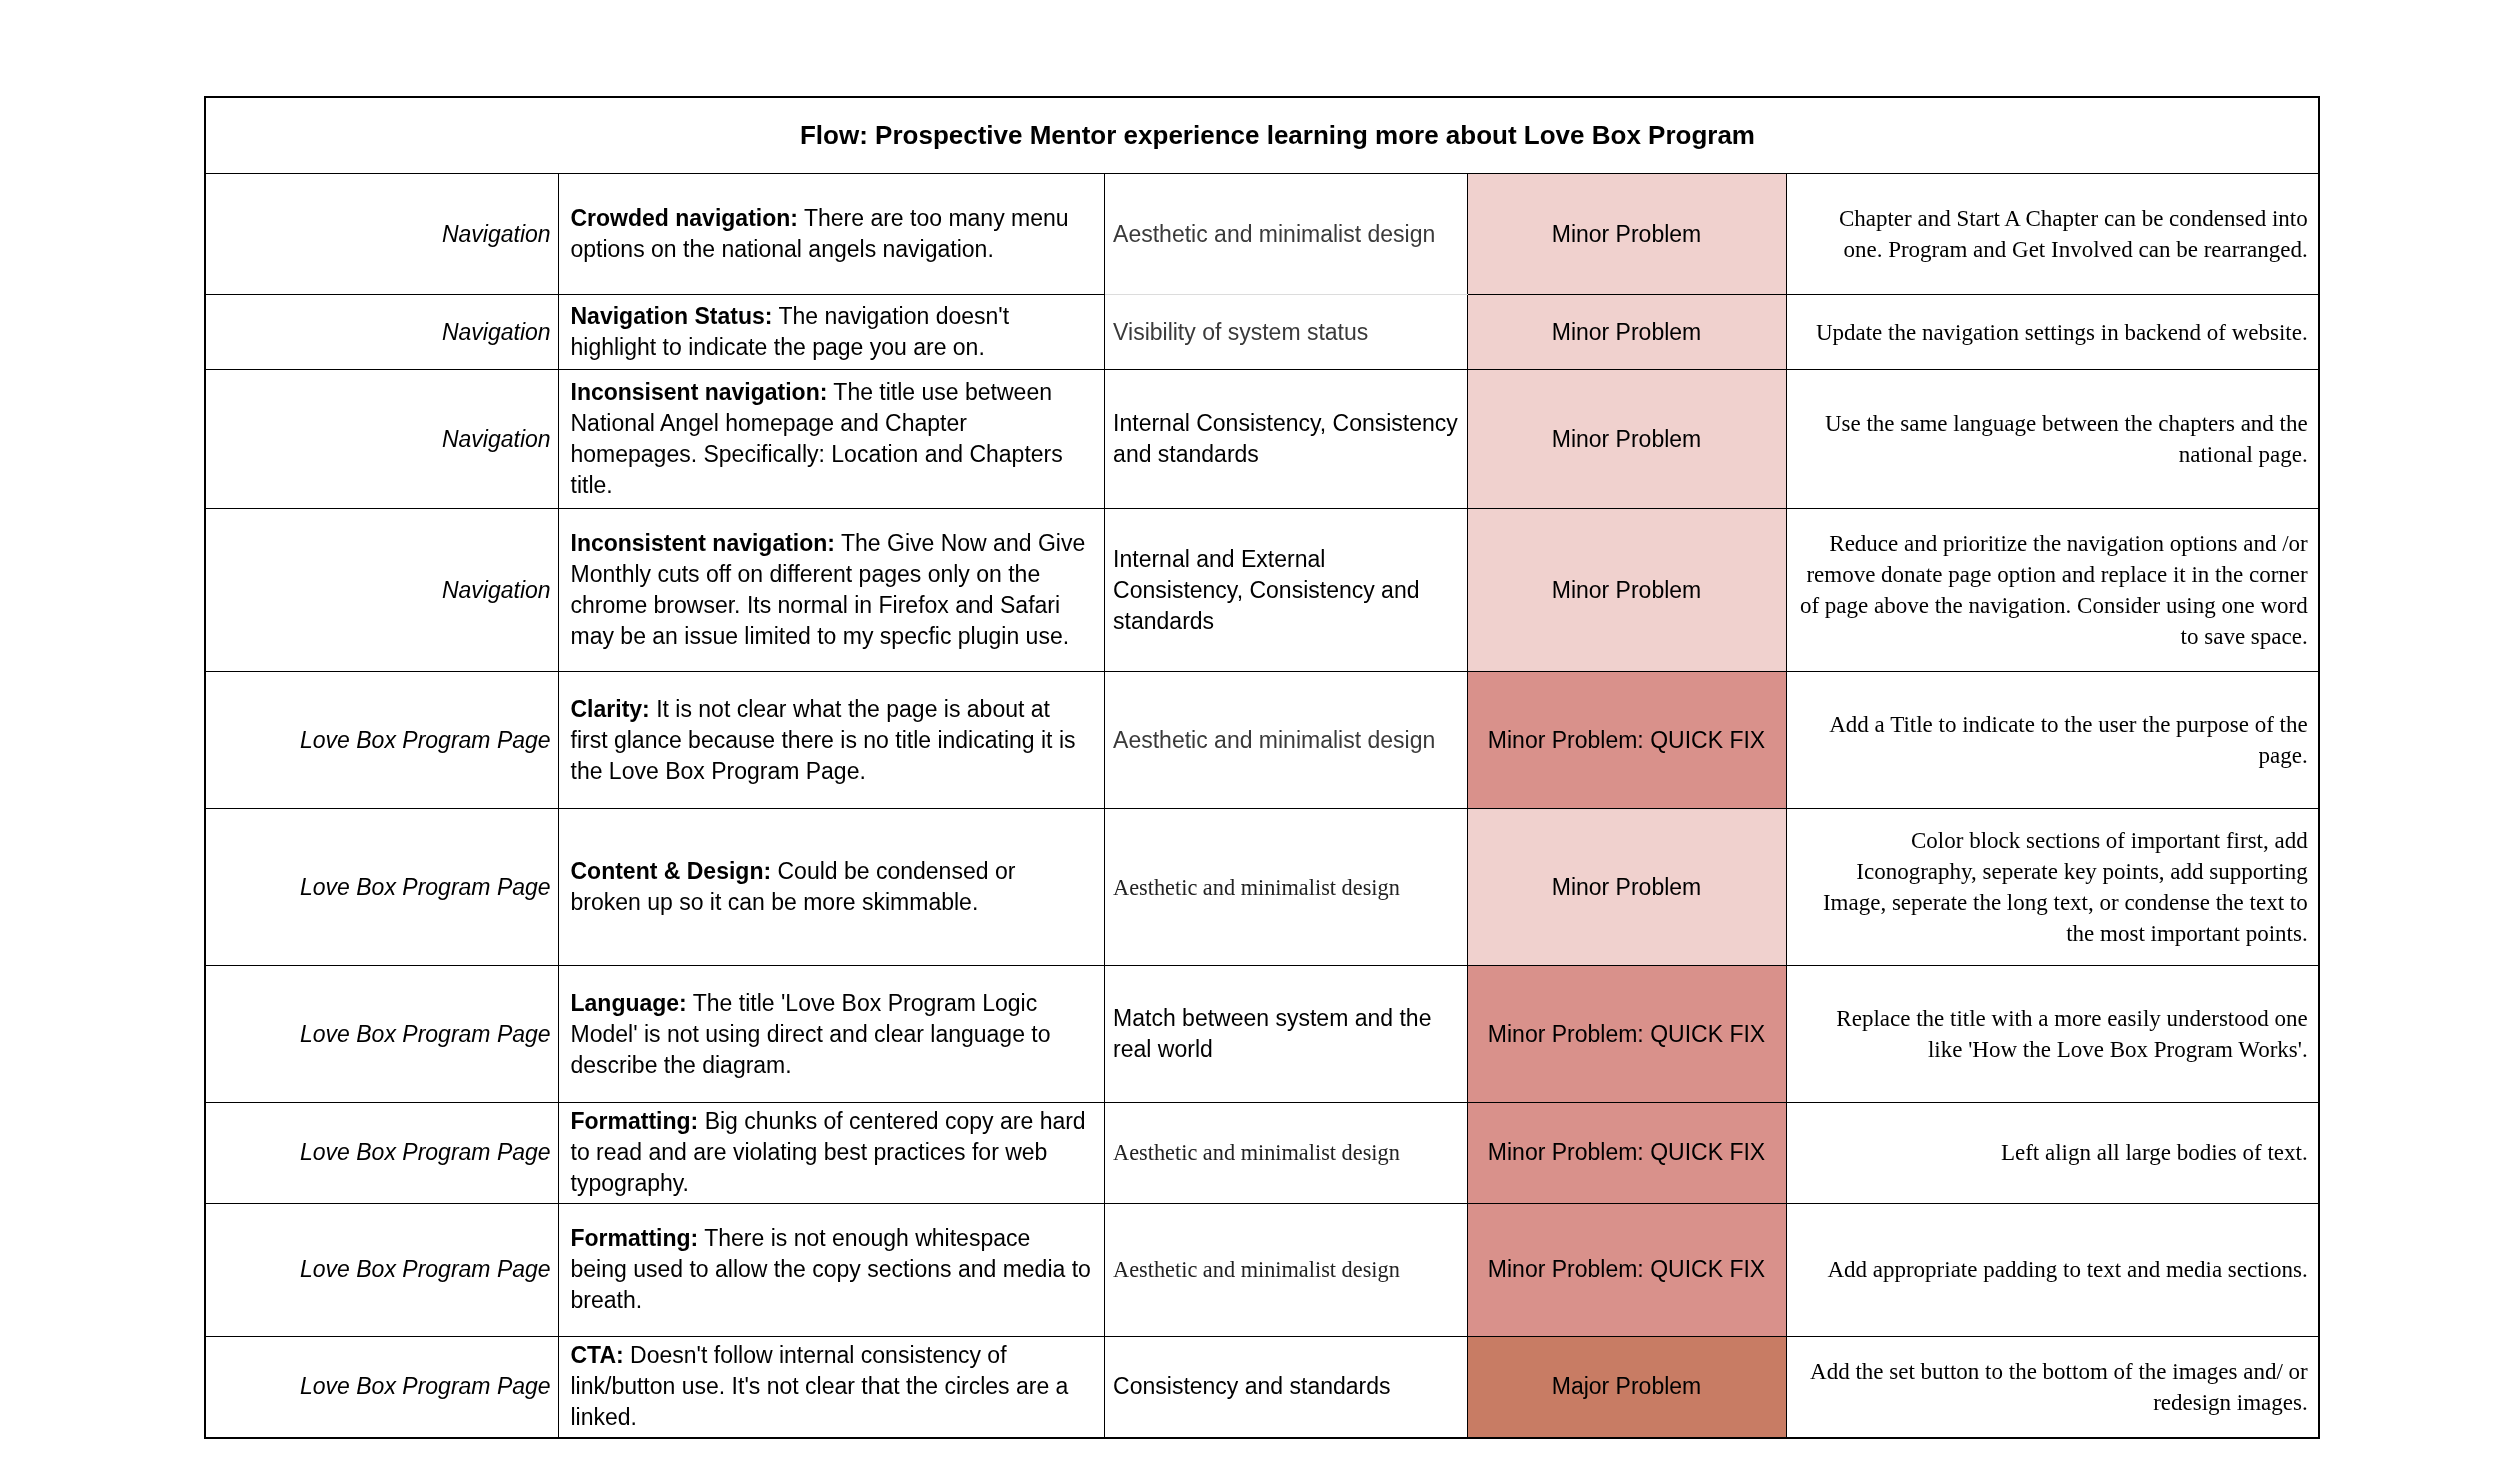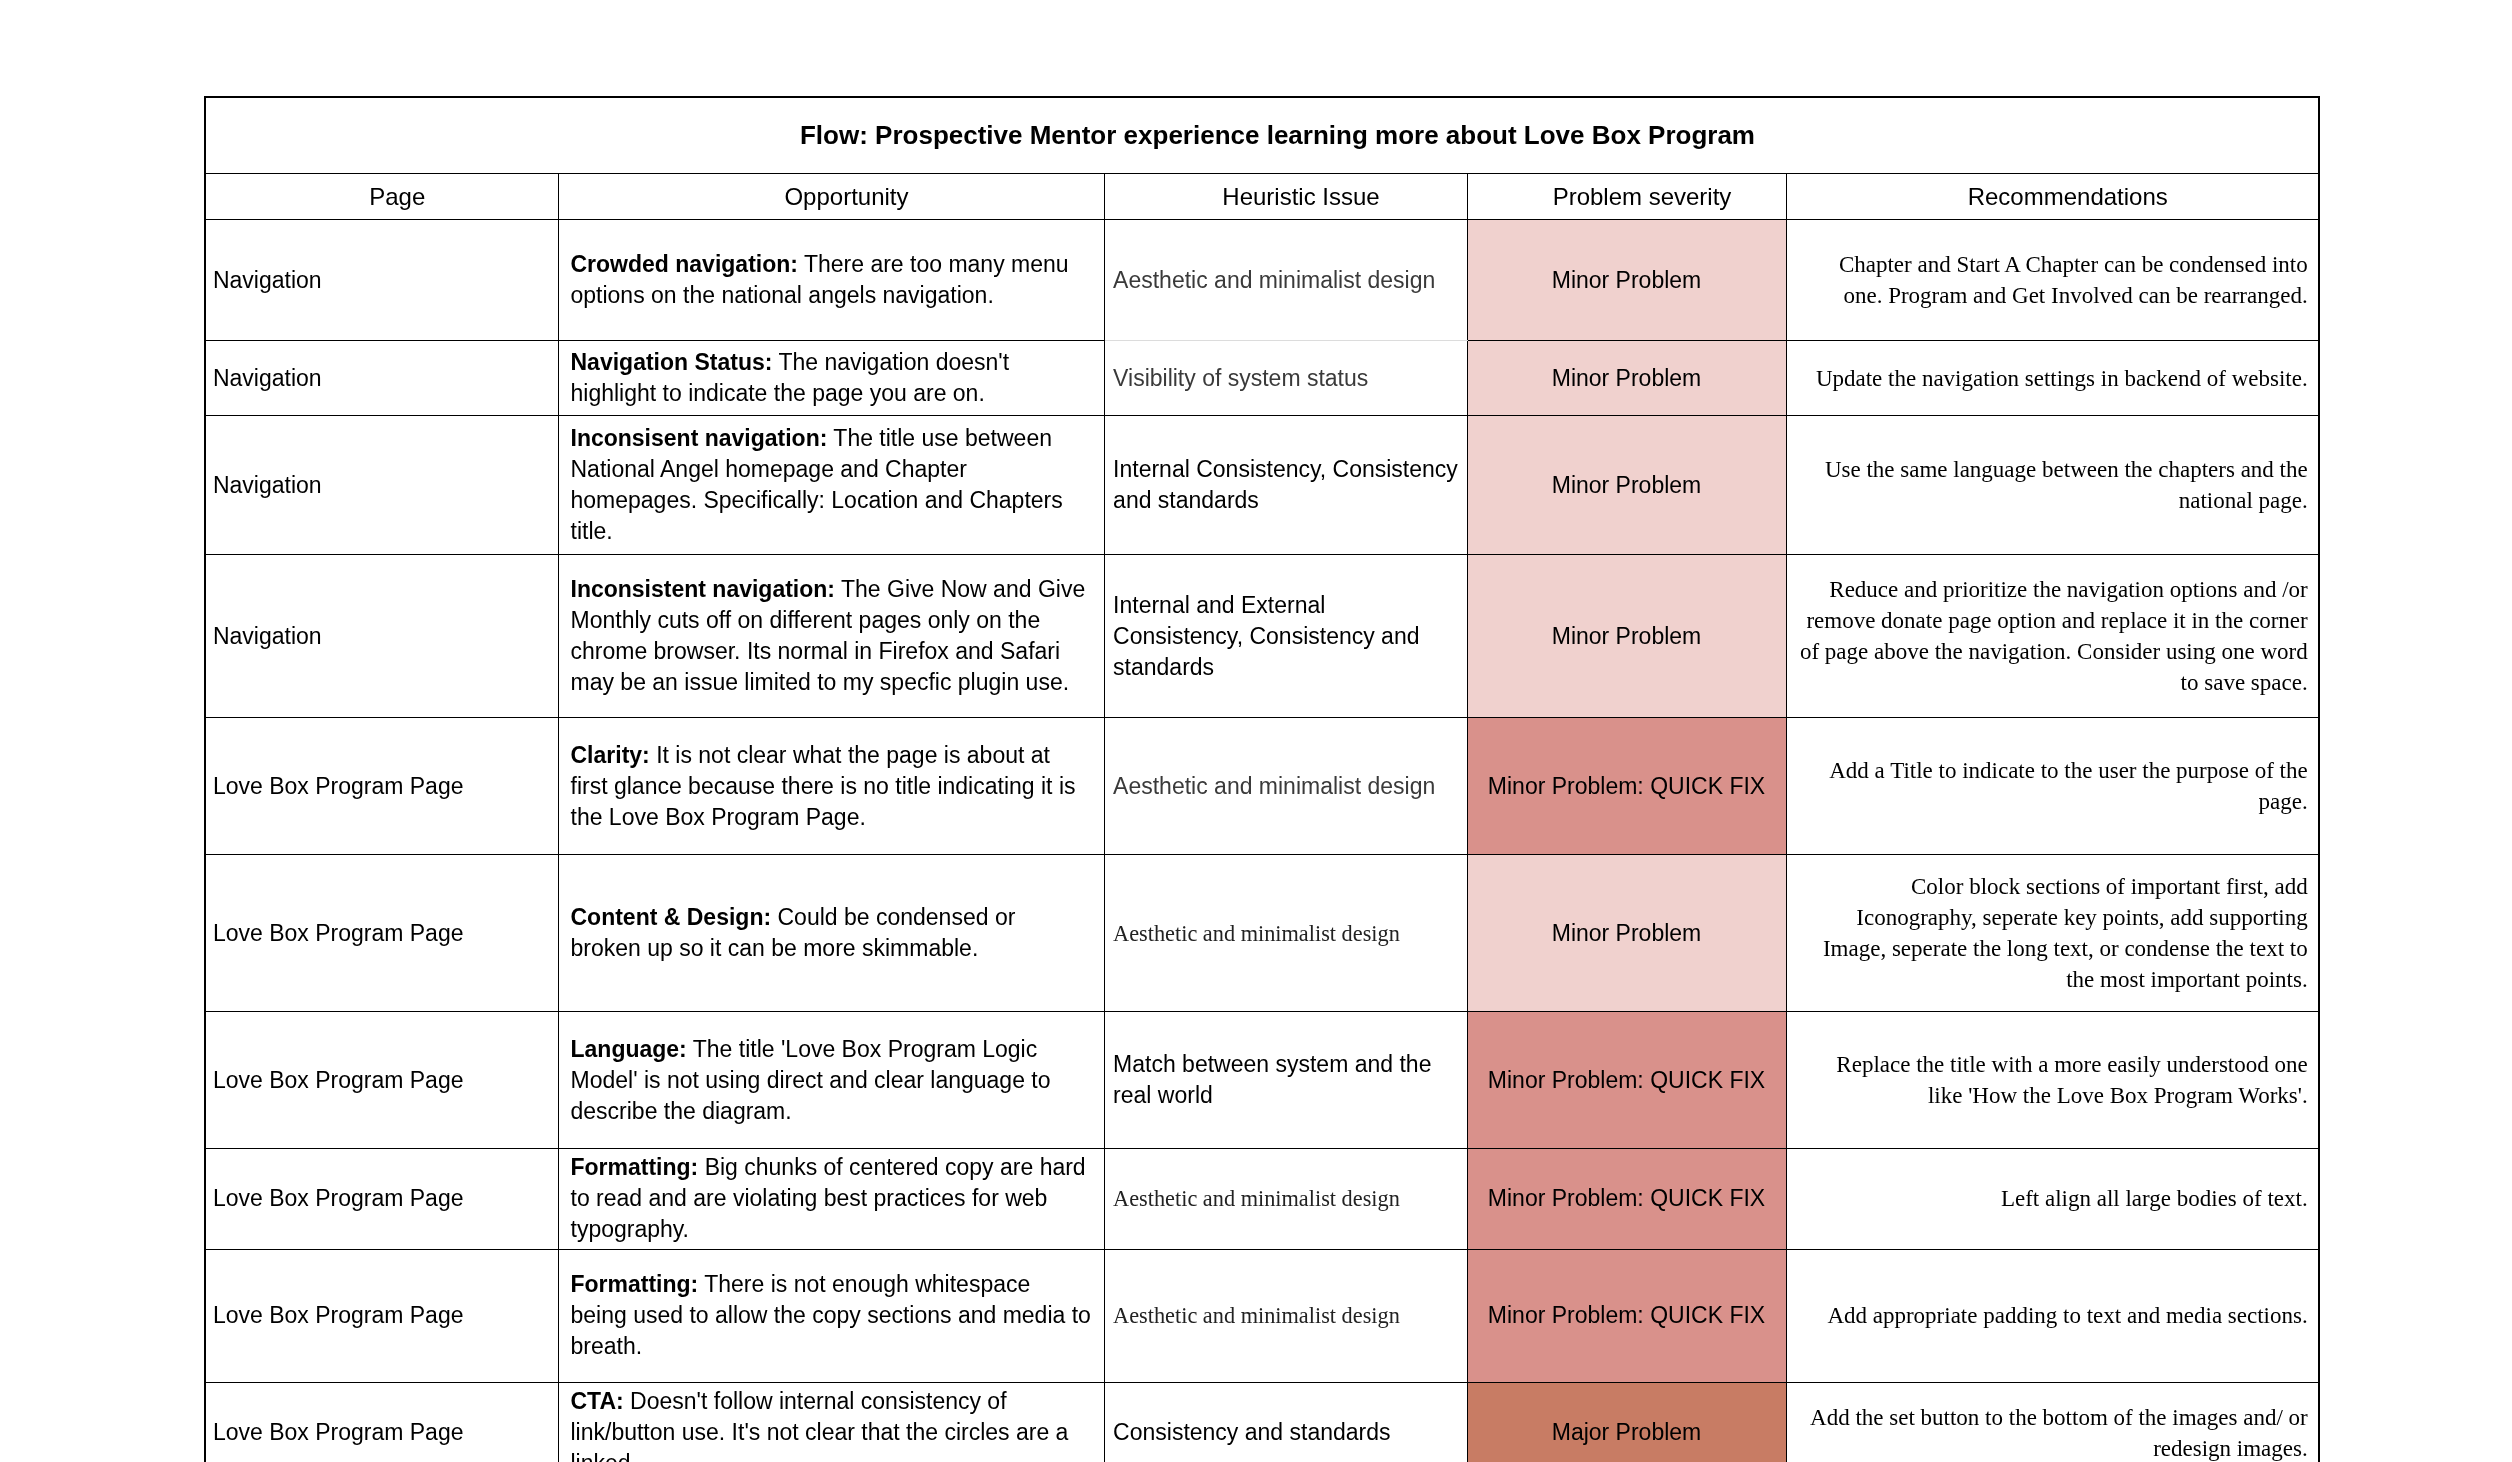--- a/index.html
+++ b/index.html
@@ -39,21 +39,21 @@
     text-align: center;
     font-weight: bold;
     font-size: 26px;
     height: 73px;
   }
   tr.head td {
     text-align: center;
     font-size: 24px;
     height: 43px;
   }
-  .c-page  { text-align: left; padding: 1.7px 6.9px; }
+  .c-page  { text-align: right; padding: 1.7px 6.9px; font-style: italic; }
   .c-opp   { text-align: left;   padding: 3.4px 12px; }
   .c-heur  { text-align: left; padding: 1.7px 8.6px; }
   .c-sev   { text-align: center; padding: 1.7px 6.9px; margin-left: 13px; }
   .c-rec   { text-align: right;   padding: 3.4px 10.3px; font-family: Liberation Serif, serif; }
   .lead    { font-weight: bold; }
   .h-muted {
     color: #3a3a3a;
   }
   .h-serif {
     font-family: "Liberation Serif", "DejaVu Serif", serif;
@@ -75,27 +75,20 @@
       <col style="width:363px">
       <col style="width:319px">
       <col style="width:533px">
     </colgroup>
 
     <tbody>
         <tr>
       <td colspan="5" class="title-cell">Flow: Prospective Mentor experience learning more about Love Box Program</td>
     </tr>
 
-    <tr class="head">
-      <td>Page</td>
-      <td>Opportunity</td>
-      <td>Heuristic Issue</td>
-      <td>Problem severity</td>
-      <td>Recommendations</td>
-    </tr>
 
     <tr style="height:121px">
       <td class="c-page">Navigation</td>
       <td class="c-opp"><span class="lead">Crowded navigation:</span><span> There are too many menu options on the national angels navigation.</span></td>
       <td class="c-heur h-muted light-bottom">Aesthetic and minimalist design</td>
       <td class="c-sev" style="background-color: rgb(240, 209, 206);">Minor Problem</td>
       <td class="c-rec">Chapter and Start A Chapter can be condensed into one. Program and Get Involved can be rearranged.</td>
     </tr>
 
     <tr style="height:75px">

